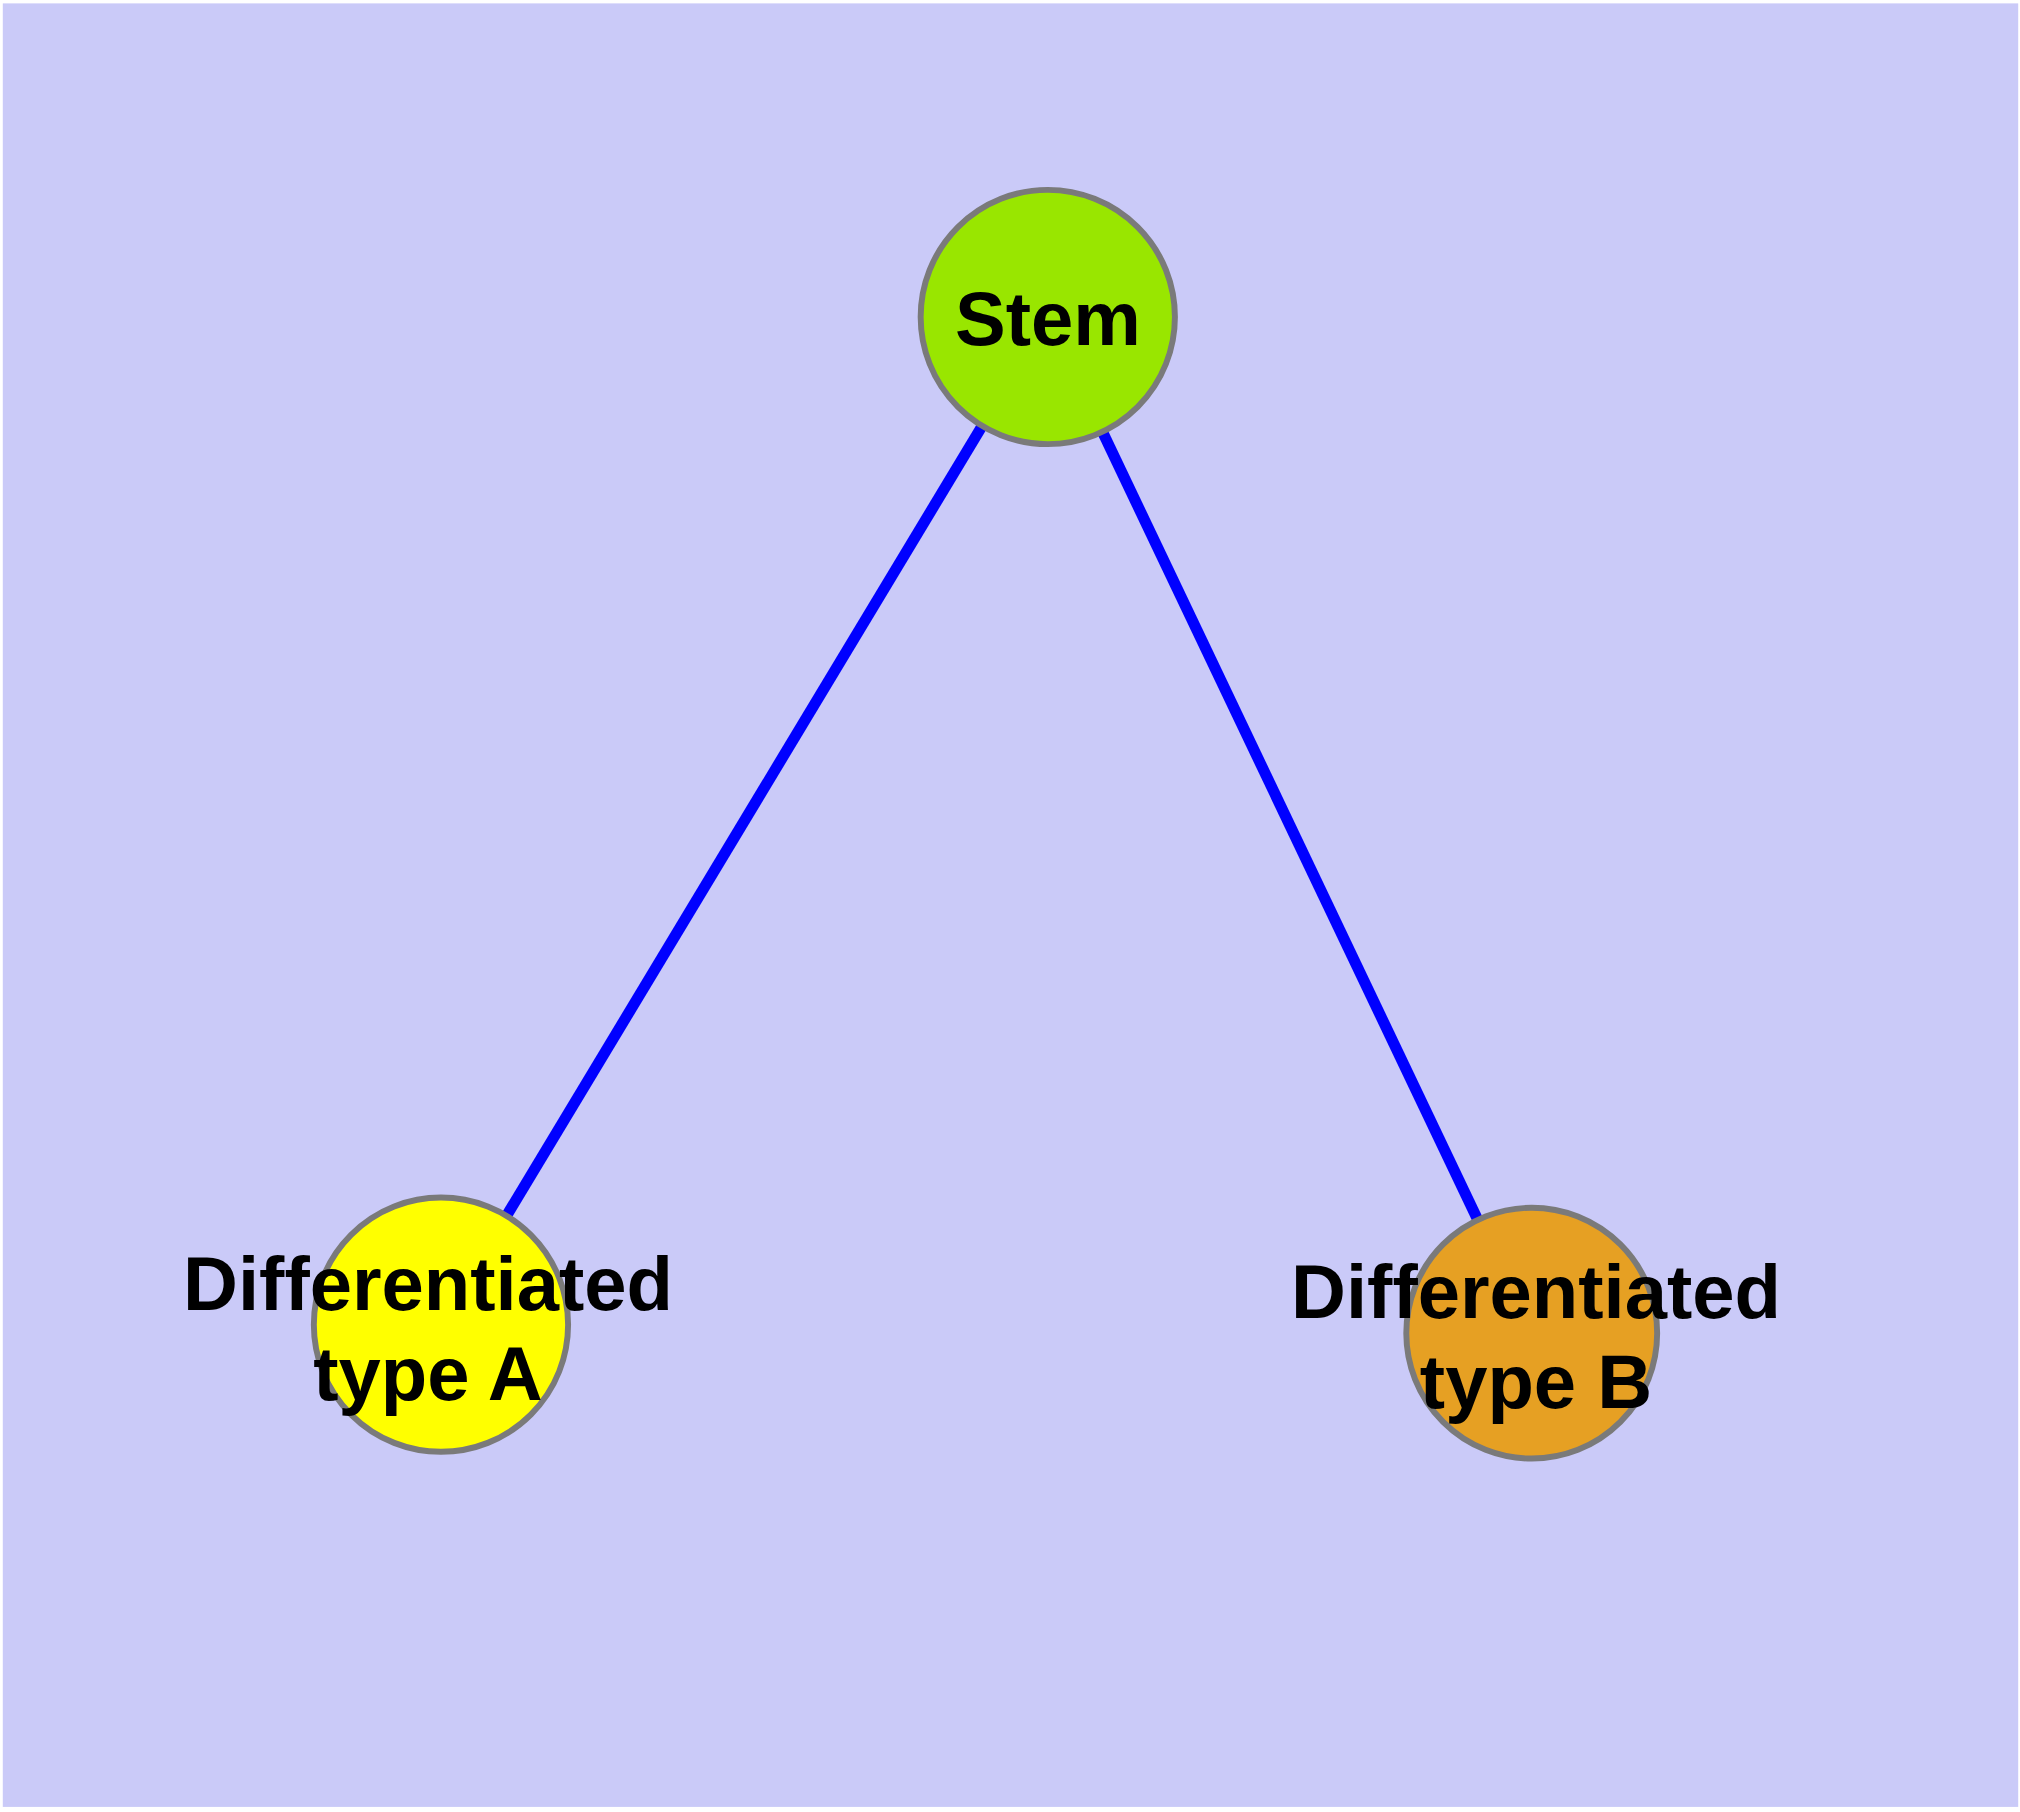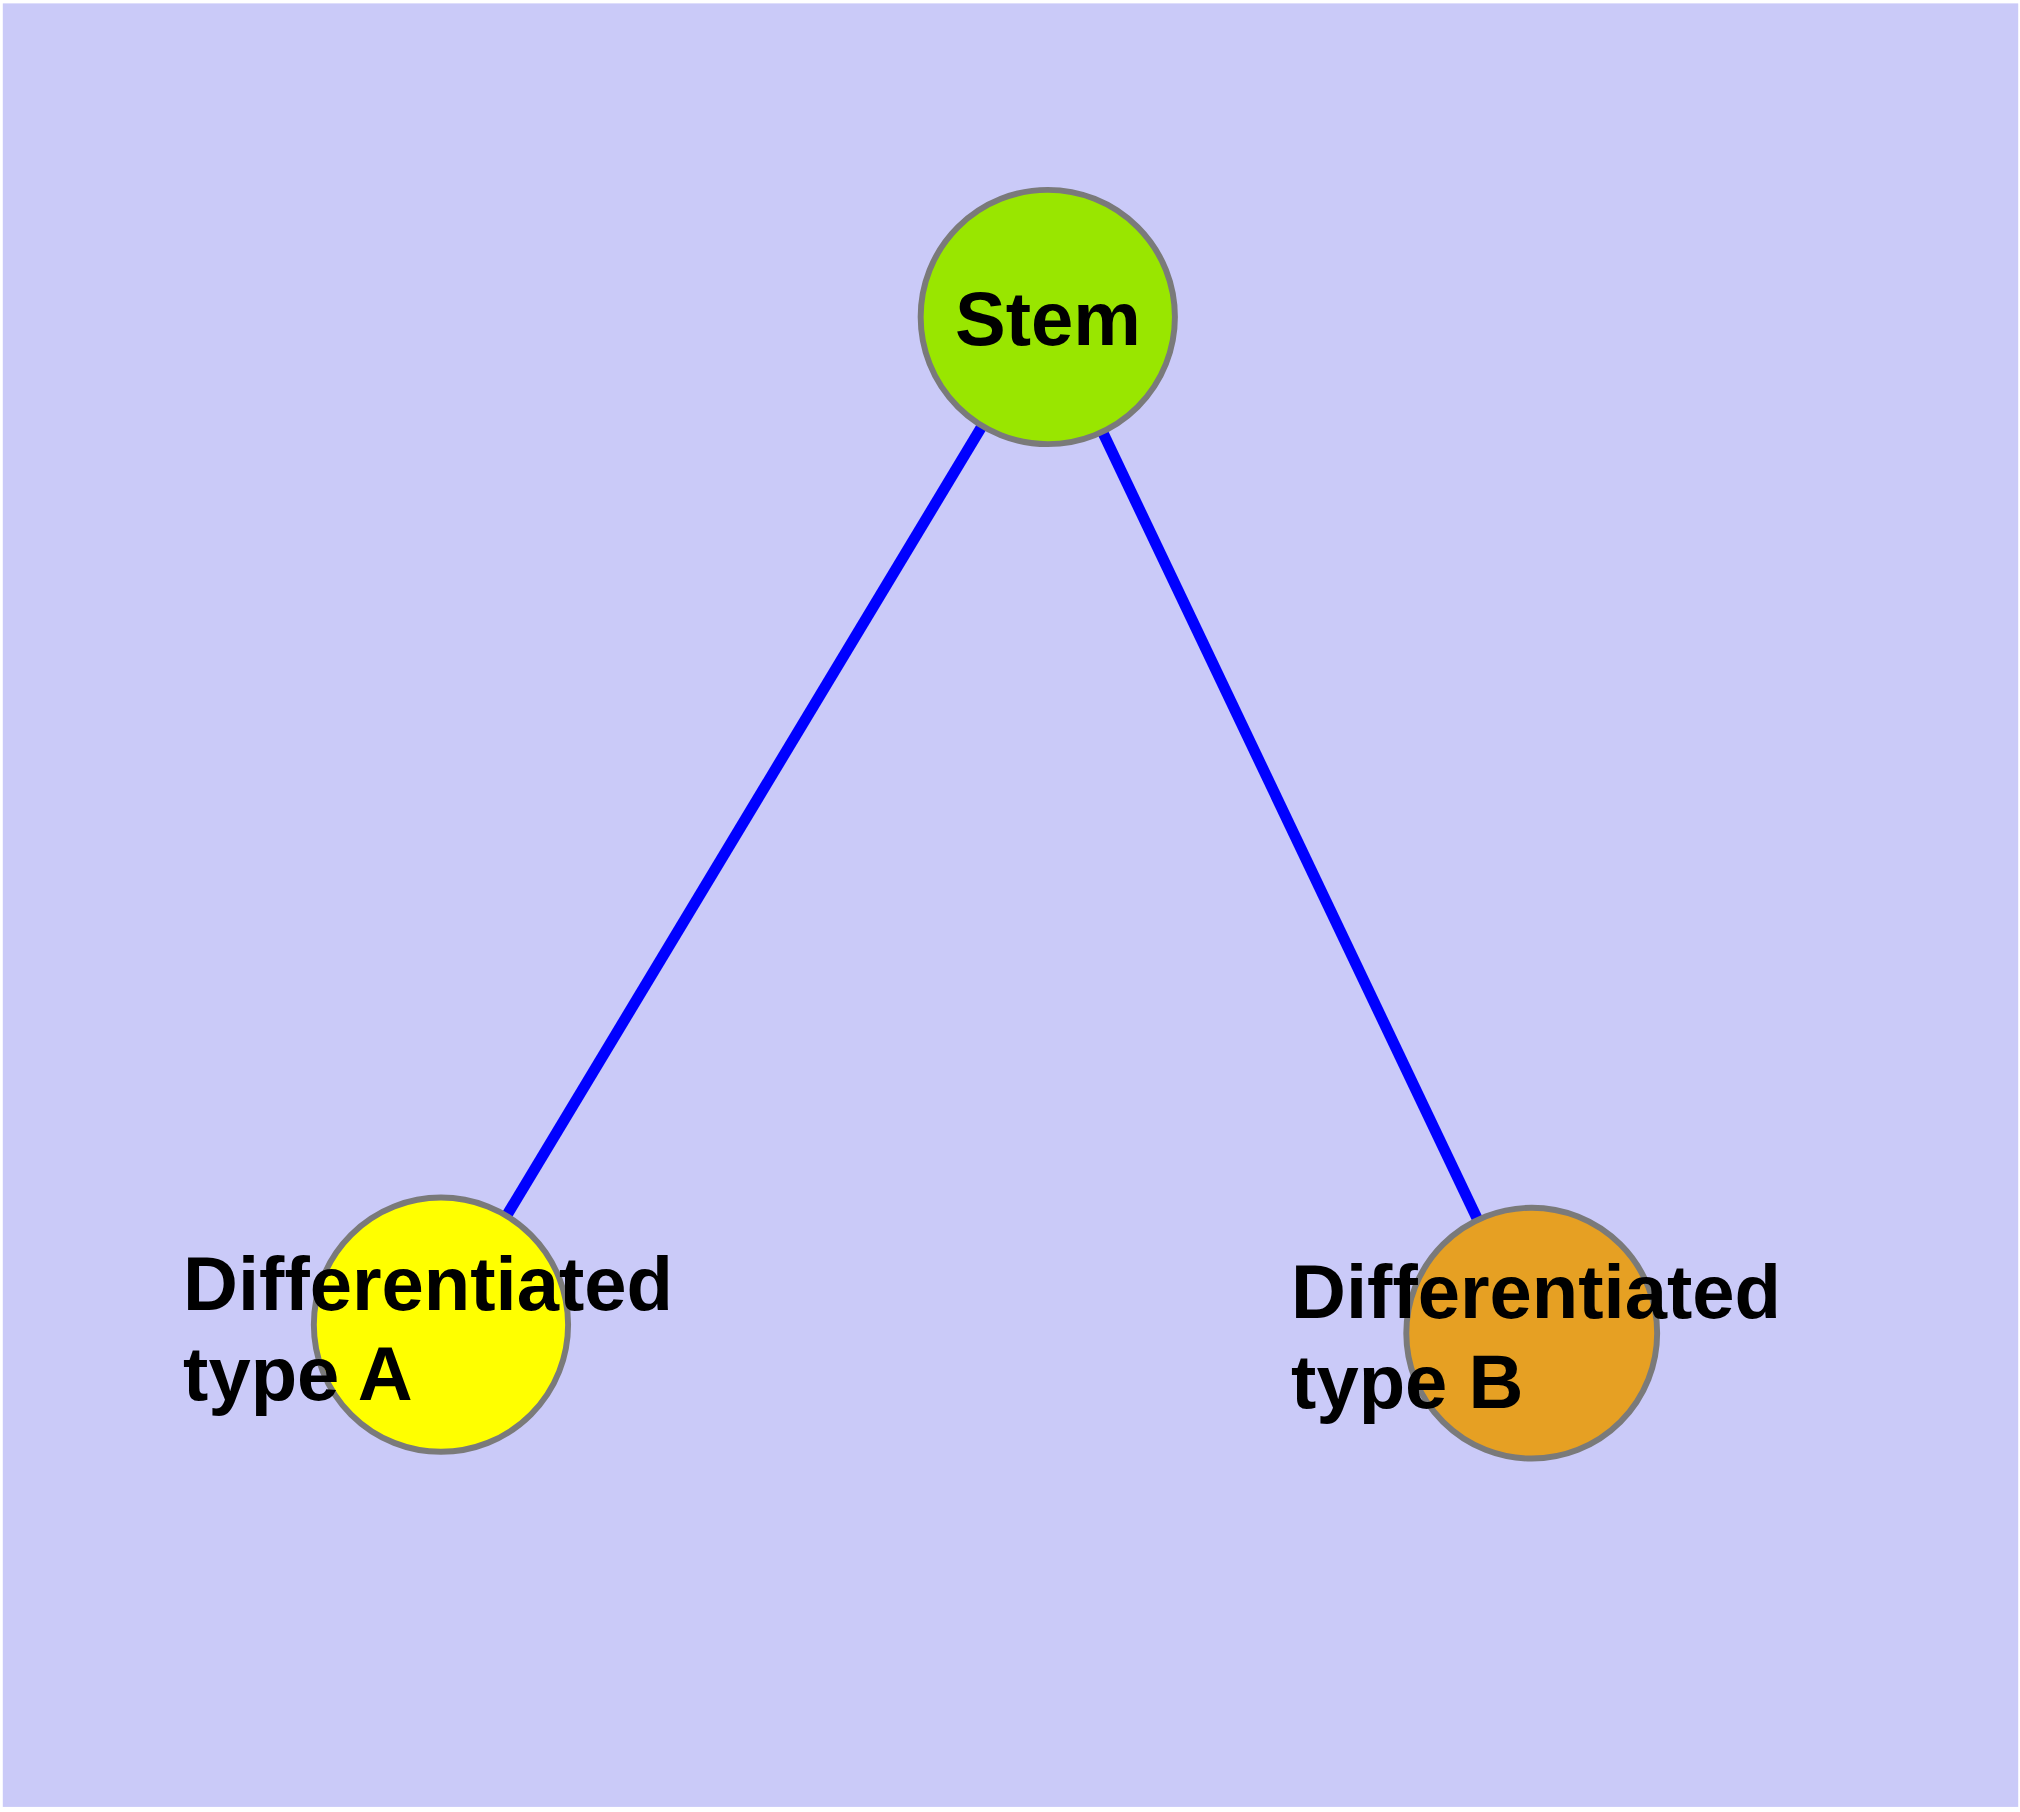--- a/index.html
+++ b/index.html
@@ -28,21 +28,21 @@
   .node-circle {
     stroke-width: 7;
   }
   .node-label {
     position: absolute;
     transform: translate(-50%, -50%);
     font-weight: bold;
     font-size: 76px;
     line-height: 1.18;
     color: #000000;
-    text-align: left;
+    text-align: center;
     white-space: pre-line;
     letter-spacing: 0px;
   }
   .label-stem   { left: 1048px; top: 319px;  }
   .label-type-a { left: 428px;  top: 1329px; }
   .label-type-b { left: 1536px; top: 1337px; }
 </style>
 </head>
 <body>
 

